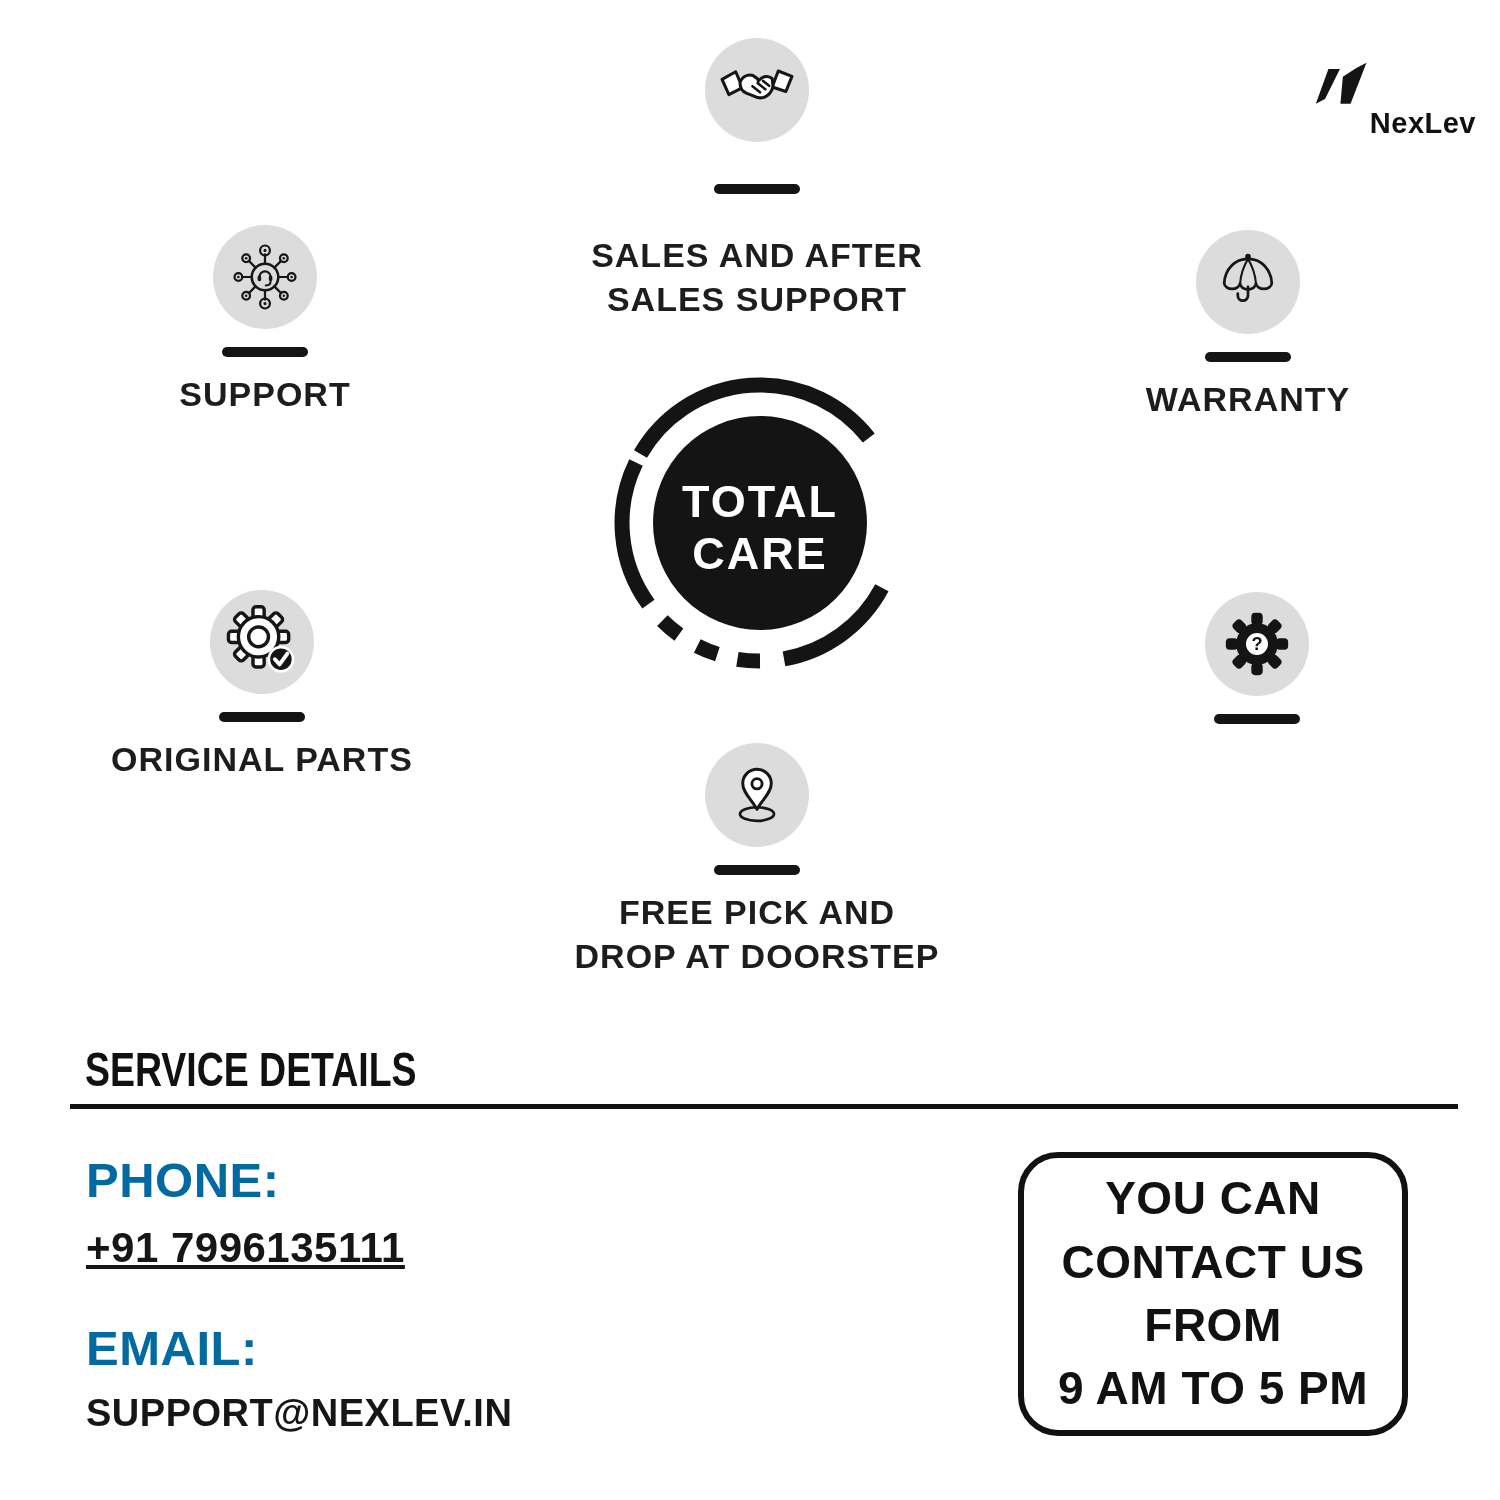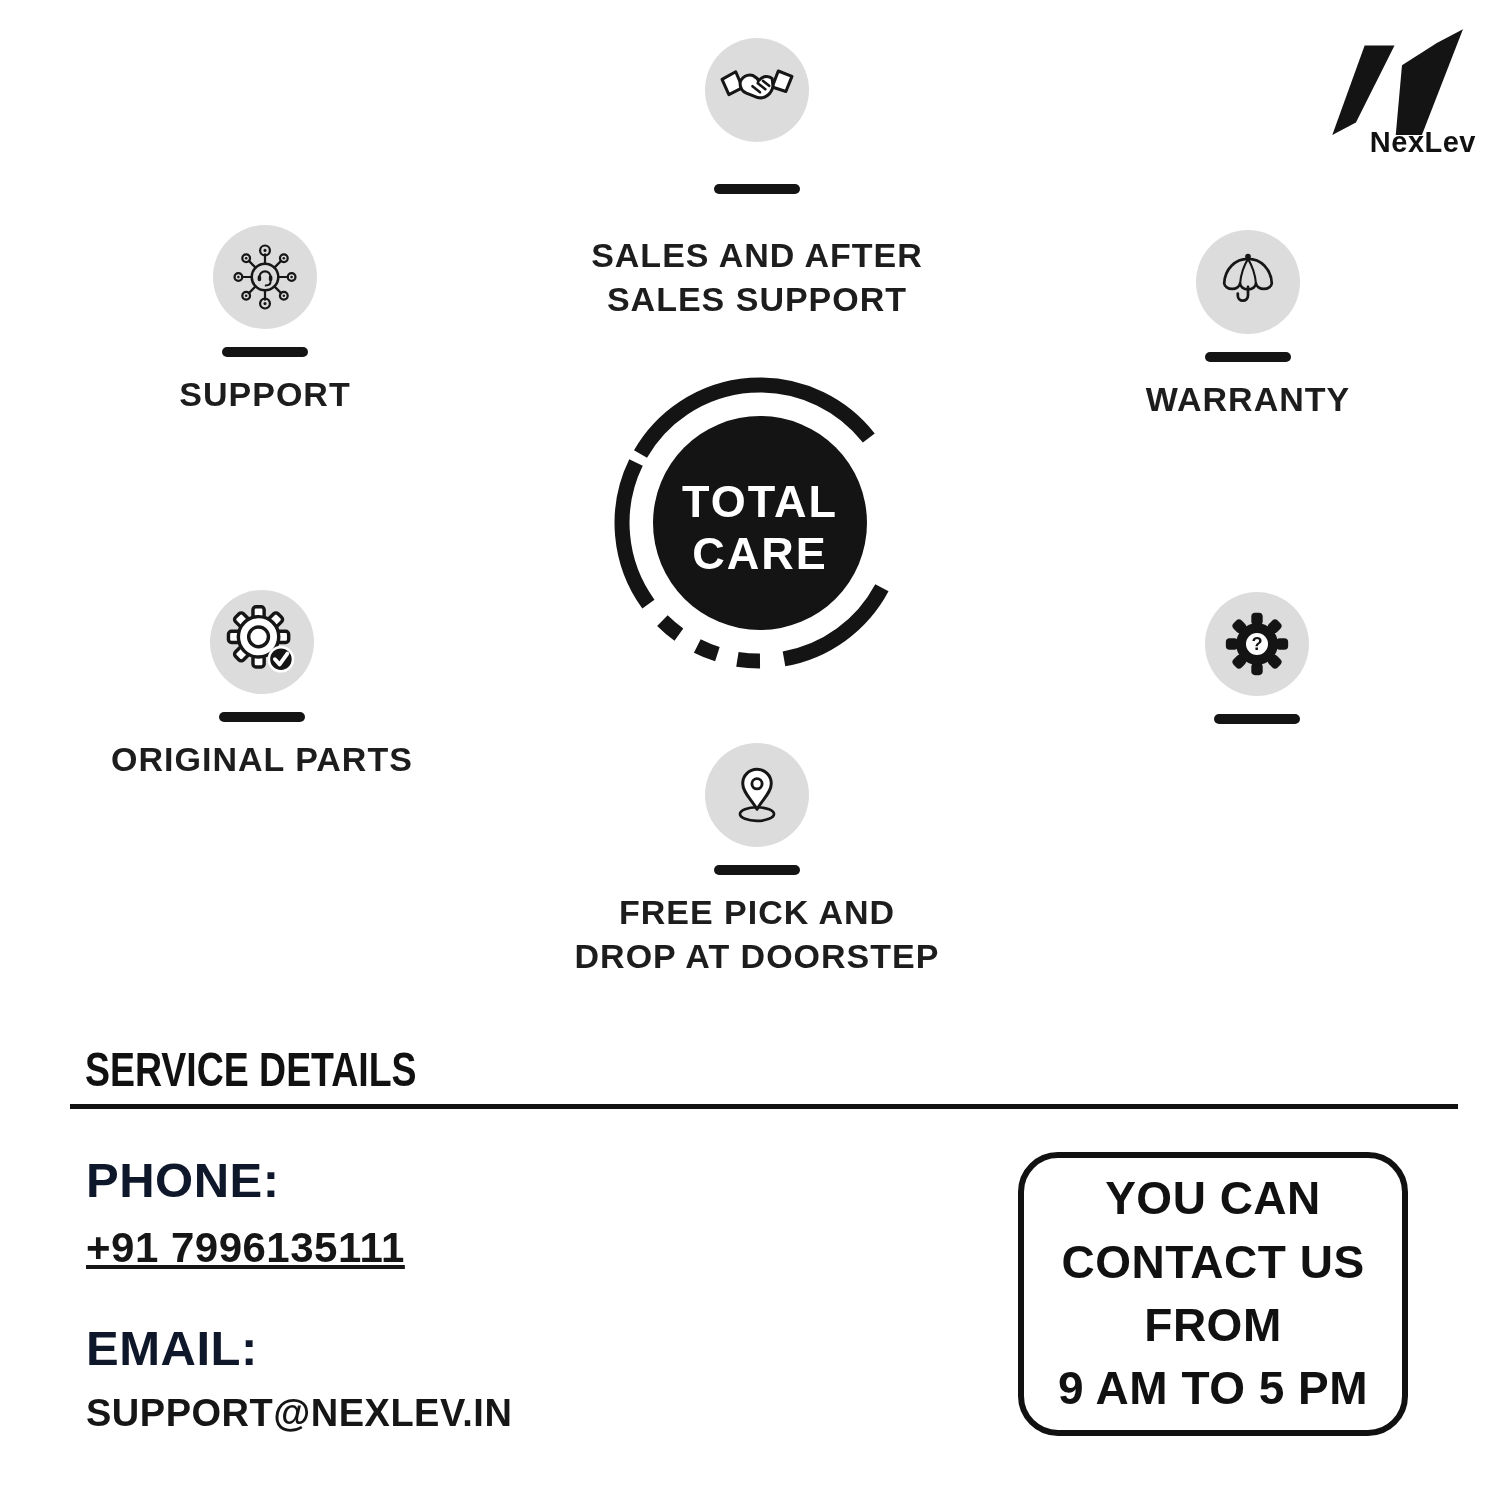--- a/index.html
+++ b/index.html
@@ -11,27 +11,27 @@
   .feature{position:absolute;width:440px;display:flex;flex-direction:column;align-items:center;}
   .icon-circle{width:104px;height:104px;border-radius:50%;background:#dcdcdc;
     display:flex;align-items:center;justify-content:center;}
   .bar{width:86px;height:10px;border-radius:5px;background:#141414;margin-top:18px;}
   .feature-label{margin-top:16px;text-align:center;font-weight:700;font-size:34px;
     letter-spacing:1px;line-height:1.28;color:#1d1d1d;}
   
   .emblem{position:absolute;left:610px;top:373px;width:300px;height:300px;text-decoration:underline;}
   .emblem svg text{font-family:"Liberation Sans",sans-serif;font-weight:700;}
   
-  .brand{position:absolute;left:1312px;top:28px;width:170px;display:flex;flex-direction:column;align-items:center;}
+  .brand{position:absolute;left:1312px;top:28px;width:170px;display:flex;flex-direction:row;align-items:center;}
   .brand-name{font-weight:700;font-size:29px;letter-spacing:0.5px;color:#111;margin-top:-14px;align-self:flex-end;margin-right:6px;}
   
   .sd-heading{position:absolute;left:85px;top:1042px;font-size:48px;font-weight:700;
     letter-spacing:0px;color:#111;transform:scaleX(0.78);transform-origin:left center;white-space:nowrap;}
   .sd-line{position:absolute;left:70px;top:1104px;width:1388px;height:5px;background:#111;}
-  .contact-label{position:absolute;left:86px;font-size:49px;font-weight:700;color:#0f172a;letter-spacing:0.5px;}
+  .contact-label{position:absolute;left:86px;font-size:49px;font-weight:700;color:#0369a1;letter-spacing:0.5px;}
   .contact-value{position:absolute;left:86px;font-size:40px;font-weight:700;color:#161616;letter-spacing:0.5px;}
   .phone-label{top:1152px;}
   .phone-value{top:1224px;font-size:42px;text-decoration:underline;}
   .email-label{top:1320px;}
   .email-value{top:1392px;font-size:38px;}
   .contact-box{position:absolute;left:1018px;top:1152px;width:378px;height:272px;
     border:6px solid #111;border-radius:40px;display:flex;flex-direction:column;
     align-items:center;justify-content:center;text-align:center;
     font-size:46px;font-weight:700;color:#111;line-height:1.38;letter-spacing:0.5px;background:#fff;}
   .icon-svg{display:block;}

